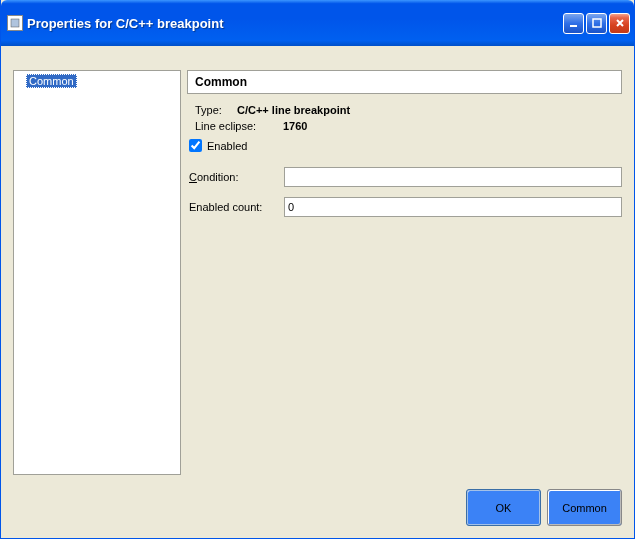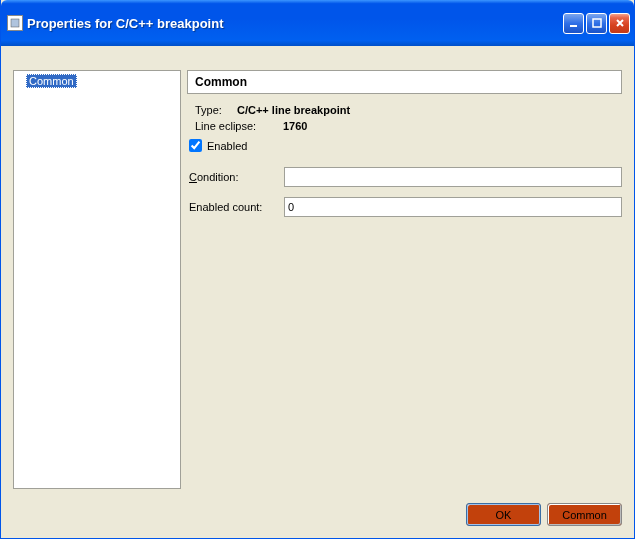--- a/index.html
+++ b/index.html
@@ -154,23 +154,23 @@
   font-size: 11px;
 }
 .button-bar {
   padding: 6px 12px 12px 12px;
   display: flex;
   justify-content: flex-end;
   gap: 6px;
 }
 .btn {
   min-width: 75px;
-  height: 23px;
+  height: 37px;
   border: 1px solid #888;
-  background: #c2410c;
+  background: #3b82f6;
   font-family: inherit;
   font-size: 11px;
   padding: 0 10px;
   box-shadow: 1px 1px 0 #fff inset, -1px -1px 0 #bbb inset;
   border-radius: 3px;
 }
 .btn.default {
   border: 1px solid #3a6ea5;
   box-shadow: 0 0 0 1px #a3c1e8 inset, 1px 1px 0 #fff inset;
 }

